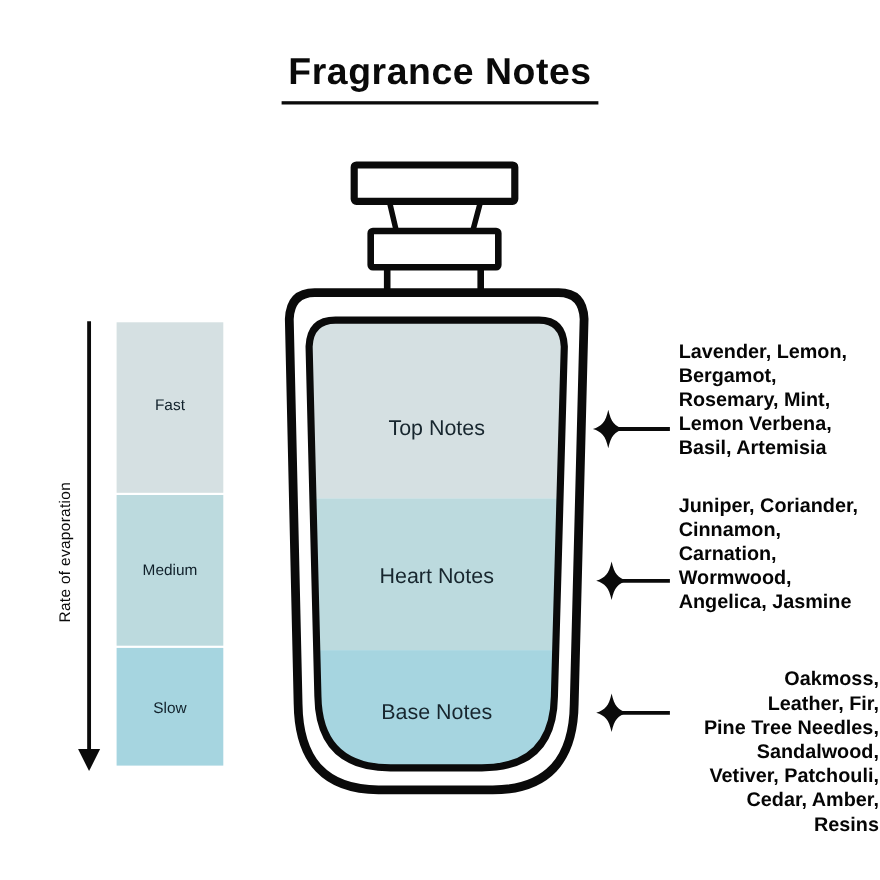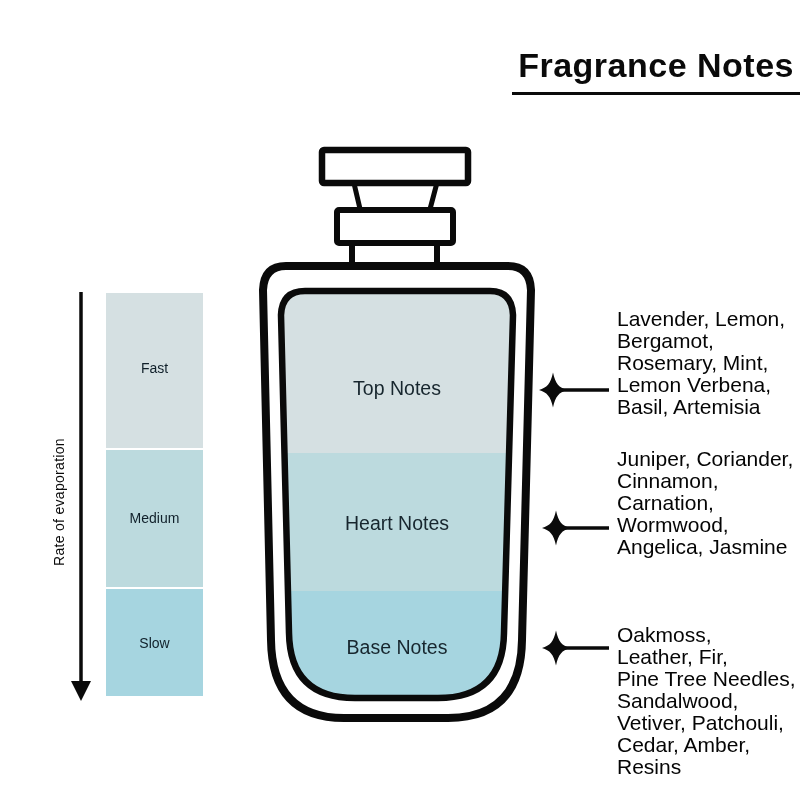--- a/index.html
+++ b/index.html
@@ -1,35 +1,36 @@
 <!DOCTYPE html>
 <html><head>
 <meta charset="utf-8">
 <style>
   html,body{margin:0;padding:0;}
   body{
     width:800px;height:800px;position:relative;background:#ffffff;
     font-family:"Liberation Sans", sans-serif;color:#0a0a0a;overflow:hidden;
   }
   .title-wrap{
-    position:absolute;left:0;right:0;top:46px;text-align:right;
+    position:absolute;left:0;right:0;top:46px;text-align:center;
   }
   .title{
     display:inline-block;font-size:34px;font-weight:bold;letter-spacing:.5px;
     padding:0 6px 7px 6px;border-bottom:3px solid #0a0a0a;color:#0a0a0a;
   }
   .diagram-svg{position:absolute;left:0;top:0;}
   .ing-block{
     position:absolute;left:617px;width:182px;
-    font-size:21px;line-height:22px;color:#050505;
+    font-size:18px;line-height:22px;color:#050505;
     white-space:pre-line;
+    font-weight:bold;
   }
   .ing-top{top:308px;}
   .ing-heart{top:448px;}
-  .ing-base{top:624px;}
+  .ing-base{top:606px;text-align:right;}
   text{fill:#14222b;}
   .scale-label{font-size:14px;fill:#10202a;}
   .axis-label{font-size:14px;fill:#0a0a0a;letter-spacing:.3px;}
   .section-label{font-size:19.5px;fill:#17262e;}
 </style>
 </head>
 <body>
 
 <div class="title-wrap">
   <span class="title">Fragrance Notes</span>

